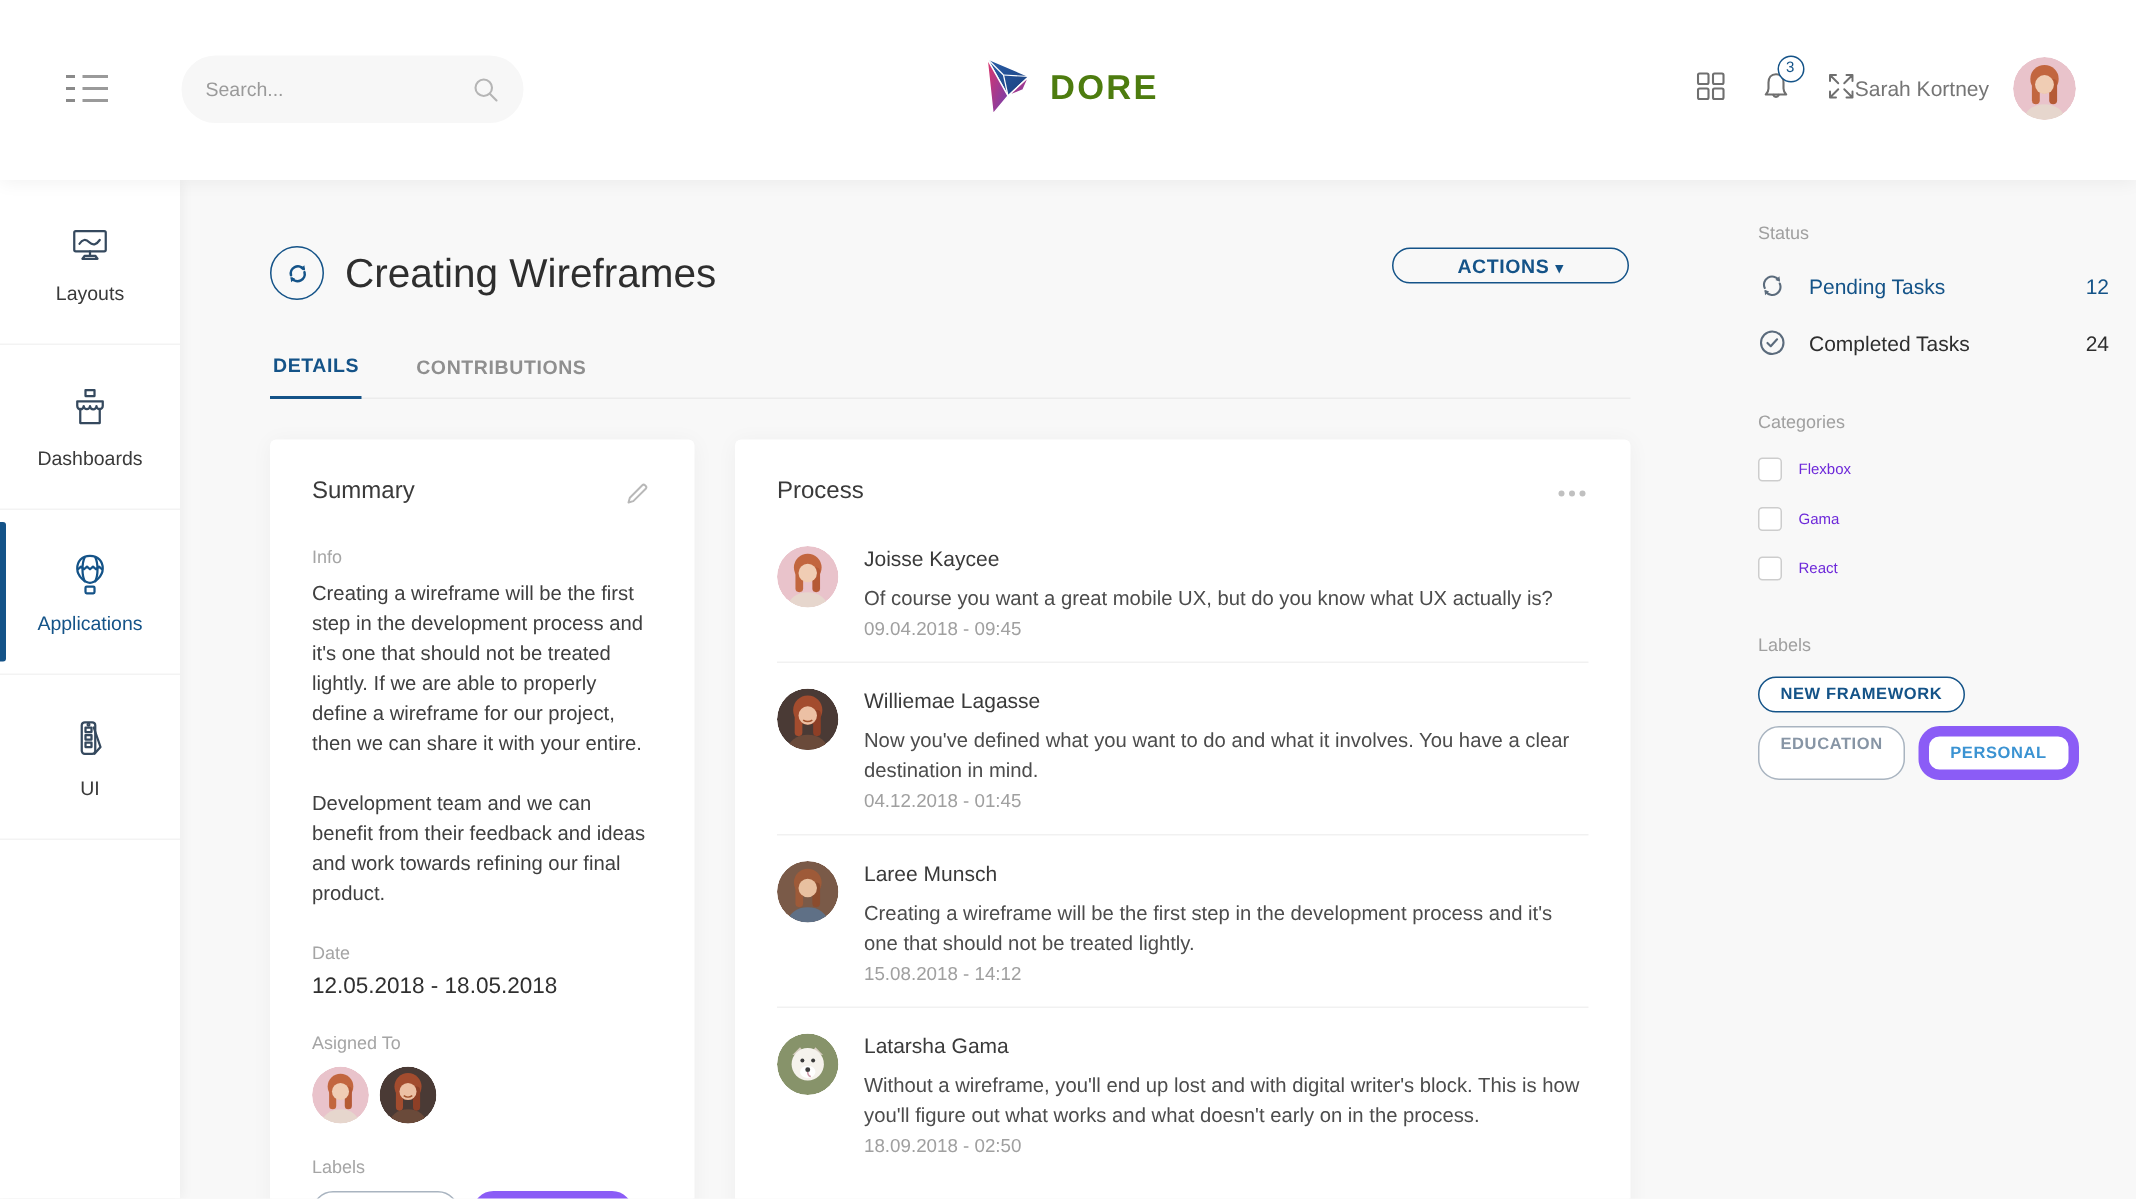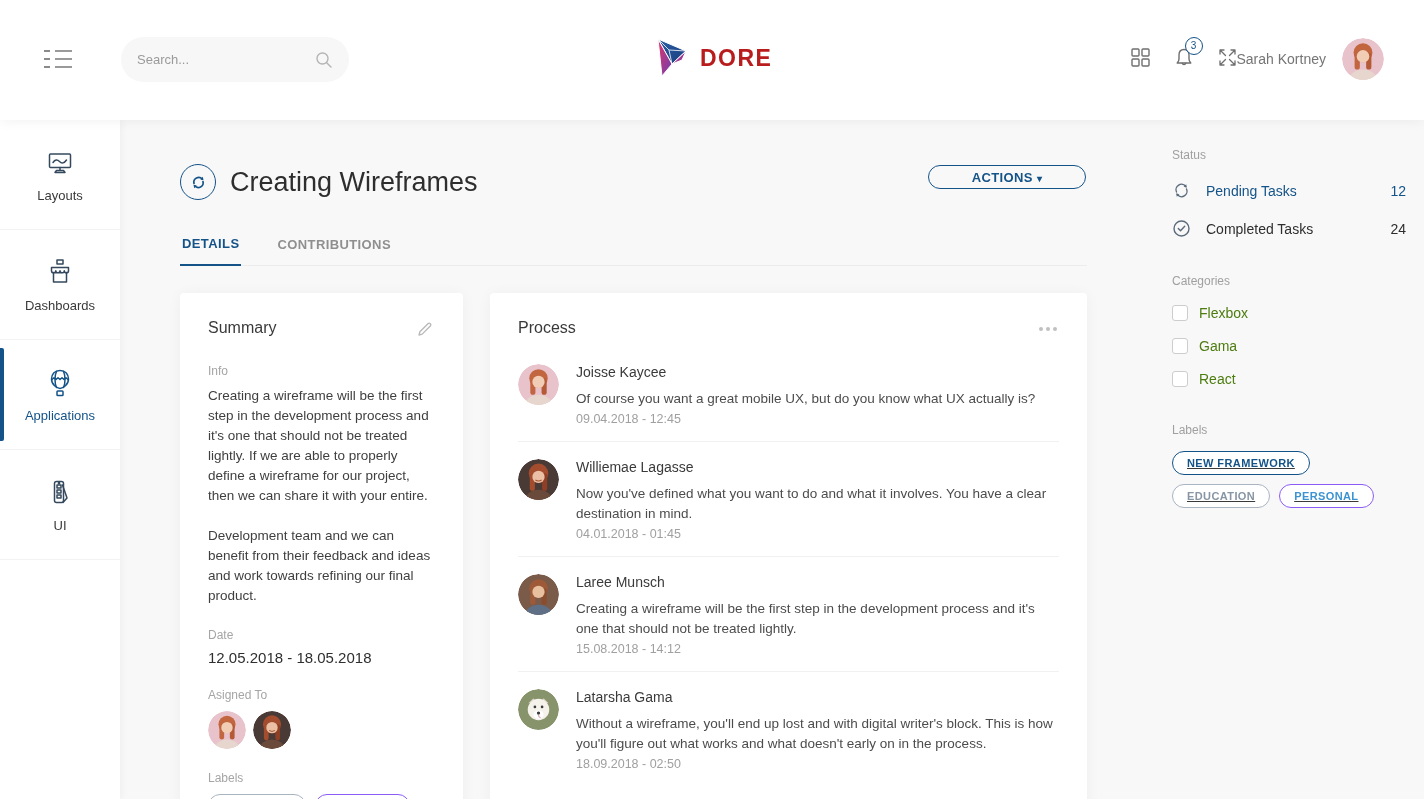--- a/index.html
+++ b/index.html
@@ -17,21 +17,21 @@
   .menu-btn .bar { width:17px; height:2px; background:#9a9a9a; }
 
   .search-box { position:absolute; left:121px; top:37px; width:228px; height:45px;
     background:#f7f7f7; border-radius:23px; display:flex; align-items:center; padding:0 16px 0 16px; }
   .search-box input { flex:1; border:none; background:transparent; outline:none;
     font-family:"Liberation Sans",sans-serif; font-size:13px; color:#5a5a5a; }
   .search-box input::placeholder { color:#9a9a9a; }
   .search-icon { width:18px; height:18px; flex:0 0 auto; }
 
   .logo { position:absolute; left:652px; top:36px; display:flex; align-items:center; gap:10px; }
-  .logo-text { font-size:23px; font-weight:800; letter-spacing:1.5px; color:#b91c1c; }
+  .logo-text { font-size:23px; font-weight:800; letter-spacing:1.5px; color:#4d7c0f; }
 
   .header-right { position:absolute; right:40px; top:36px; height:46px; display:flex; align-items:center; }
   .hicon-btn { background:none; border:none; cursor:pointer; position:relative; margin-left:24px; padding:0; }
   .badge { position:absolute; top:-10px; right:-9px; width:18px; height:18px; border:1px solid #145388;
     border-radius:50%; background:#fff; color:#145388; font-size:10px; line-height:16px; text-align:center; }
   .user-name { font-size:14px; color:#757575; cursor:pointer; }
   .user-avatar { margin-left:16px; width:42px; height:42px; border-radius:50%; overflow:hidden; cursor:pointer; }
   .avatar-svg { display:block; width:100%; height:100%; border-radius:50%; }
 
   
@@ -72,25 +72,25 @@
   .summary-card { left:60px; width:283px; height:570px; }
   .card-head { display:flex; justify-content:space-between; align-items:flex-start; }
   .edit-btn, .dots-btn { background:none; border:none; cursor:pointer; padding:2px; }
   .muted-label { font-size:12px; color:#a5a5a5; }
   .summary-card .muted-label { margin-top:22px; }
   .info-text { margin-top:8px; font-size:13.5px; line-height:20px; color:#3f3f3f; }
   .info-text + .info-text { margin-top:20px; }
   .date-value { margin-top:7px; font-size:15px; color:#2f2f2f; }
   .assigned-row { margin-top:9px; display:flex; gap:7px; }
   .assigned-row .avatar { width:38px; height:38px; border-radius:50%; overflow:hidden; }
-  .pill-row { margin-top:9px; display:flex; flex-wrap:wrap; gap:9px;text-decoration:underline; }
+  .pill-row { margin-top:9px; display:flex; flex-wrap:wrap; gap:9px; }
   .pill { display:inline-block; border-radius:14px; padding:5px 14px; font-size:11px; font-weight:700;
     letter-spacing:0.4px; background:#fff; cursor:pointer; white-space:nowrap; }
   .pill.primary { border:1px solid #145388; color:#145388; }
-  .pill.secondary { border:1px solid #8b5cf6; color:#3b93d2; }
+  .pill.secondary { border:7px solid #8b5cf6; color:#3b93d2; }
   .pill.muted { border:1px solid #a9b4c0; color:#8795a5; }
 
   
   .process-card { left:370px; width:597px; height:570px; }
   .dots { display:flex; gap:3px; padding-top:6px; }
   .dots i { width:4px; height:4px; border-radius:50%; background:#c0c0c0; }
   .comments { margin-top:10px; }
   .comment { display:flex; gap:17px; padding:17px 0 15px; border-bottom:1px solid #f1f1f1; }
   .comment:last-child { border-bottom:none; }
   .comment .avatar { width:41px; height:41px; border-radius:50%; overflow:hidden; flex:0 0 auto; }
@@ -103,21 +103,21 @@
   .rb-title { font-size:12px; color:#a0a0a0; }
   .status-row { display:flex; align-items:center; margin-top:19px; cursor:pointer; }
   .status-row .sico { width:19px; height:19px; margin-right:15px; flex:0 0 auto; }
   .status-label { flex:1; font-size:14px; }
   .status-value { font-size:14px; }
   .status-row.pending .status-label, .status-row.pending .status-value { color:#145388; }
   .status-row.completed .status-label, .status-row.completed .status-value { color:#2e2e2e; }
   .rb-section { margin-top:36px; }
   .check-row { display:flex; align-items:center; margin-top:17px; cursor:pointer; }
   .checkbox { width:16px; height:16px; border:1px solid #cdcdcd; border-radius:3px; background:#fff; margin-right:11px; }
-  .check-label { font-size:14px; color:#4d7c0f; }
+  .check-label { font-size:10px; color:#6d28d9; }
   .rightbar .pill-row { margin-top:14px; }
 </style>
 </head>
 <body>
 
 <div class="app">
 
   <header class="header">
     <button class="menu-btn">
       <span class="row">
@@ -333,40 +333,40 @@
                 <ellipse cx="20" cy="40" rx="13" ry="10" fill="#e6d6cd"></ellipse>
                 <circle cx="20" cy="14" r="9" fill="#c2663f"></circle>
                 <rect x="12" y="14" width="5" height="16" rx="2.5" fill="#c2663f"></rect>
                 <rect x="23" y="14" width="5" height="16" rx="2.5" fill="#b55a36"></rect>
                 <circle cx="20" cy="17.5" r="6" fill="#f0cdb4"></circle>
               </svg>
           </span>
           <div class="comment-body">
             <p class="comment-name">Joisse Kaycee</p>
             <p class="comment-text">Of course you want a great mobile UX, but do you know what UX actually is?</p>
-            <p class="comment-date">09.04.2018 - 12:45</p>
+            <p class="comment-date">09.04.2018 - 09:45</p>
           </div>
         </div>
 
         <div class="comment">
           <span class="avatar">
             <svg class="avatar-svg" viewBox="0 0 40 40">
                 <circle cx="20" cy="20" r="20" fill="#4a3a35"></circle>
                 <ellipse cx="20" cy="40" rx="13" ry="10" fill="#6a4a3a"></ellipse>
                 <circle cx="20" cy="14" r="9.5" fill="#a34c2e"></circle>
                 <rect x="11.5" y="14" width="5" height="17" rx="2.5" fill="#a34c2e"></rect>
                 <rect x="23.5" y="14" width="5" height="17" rx="2.5" fill="#8e3f26"></rect>
                 <circle cx="20" cy="17.5" r="6" fill="#ecc0a4"></circle>
                 <path d="M17 20.5 q3 2 6 0" stroke="#a0522d" stroke-width="1" fill="none"></path>
               </svg>
           </span>
           <div class="comment-body">
             <p class="comment-name">Williemae Lagasse</p>
             <p class="comment-text">Now you've defined what you want to do and what it involves. You have a clear destination in mind.</p>
-            <p class="comment-date">04.01.2018 - 01:45</p>
+            <p class="comment-date">04.12.2018 - 01:45</p>
           </div>
         </div>
 
         <div class="comment">
           <span class="avatar">
             <svg class="avatar-svg" viewBox="0 0 40 40">
                 <circle cx="20" cy="20" r="20" fill="#7a5a48"></circle>
                 <ellipse cx="20" cy="40" rx="13" ry="10" fill="#5f7086"></ellipse>
                 <circle cx="20" cy="14" r="9" fill="#9e5a38"></circle>
                 <rect x="12" y="14" width="5" height="16" rx="2.5" fill="#9e5a38"></rect>

